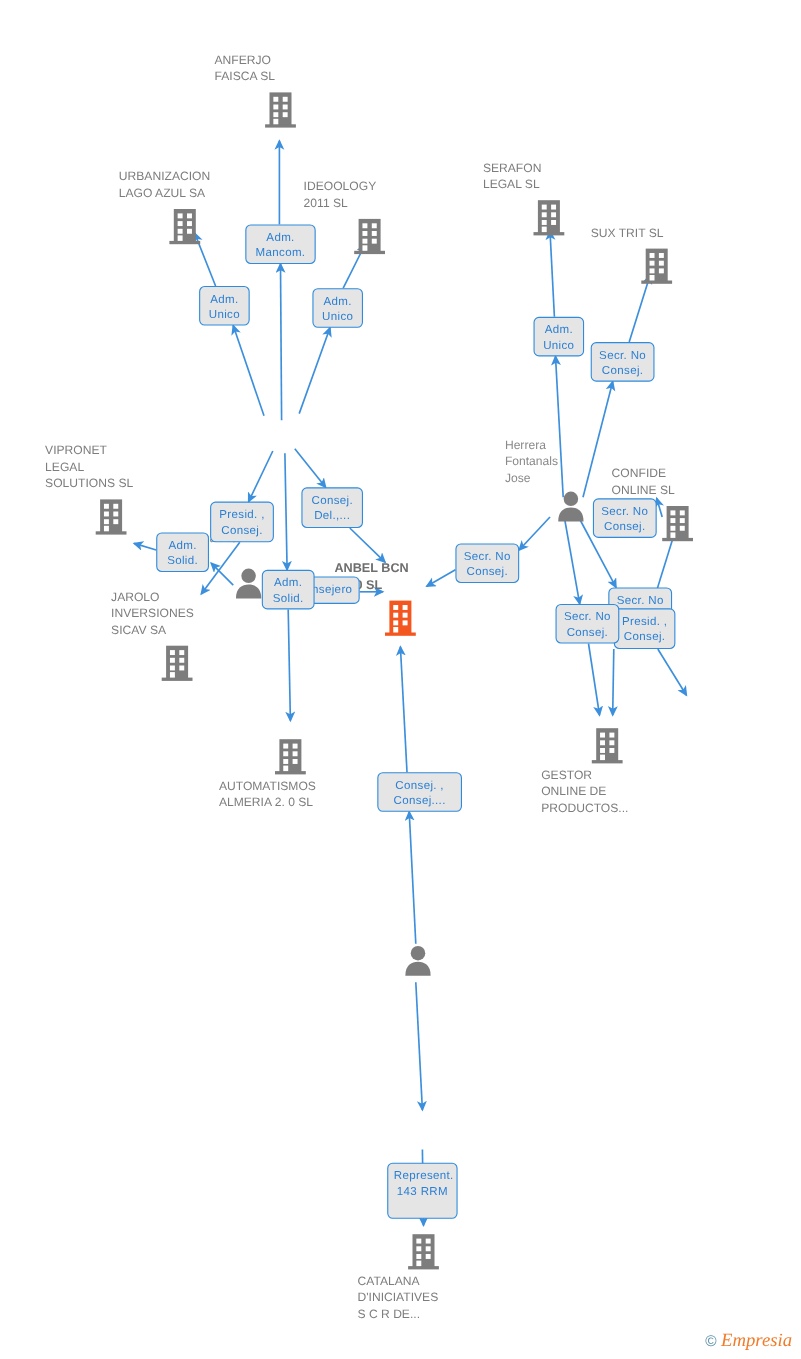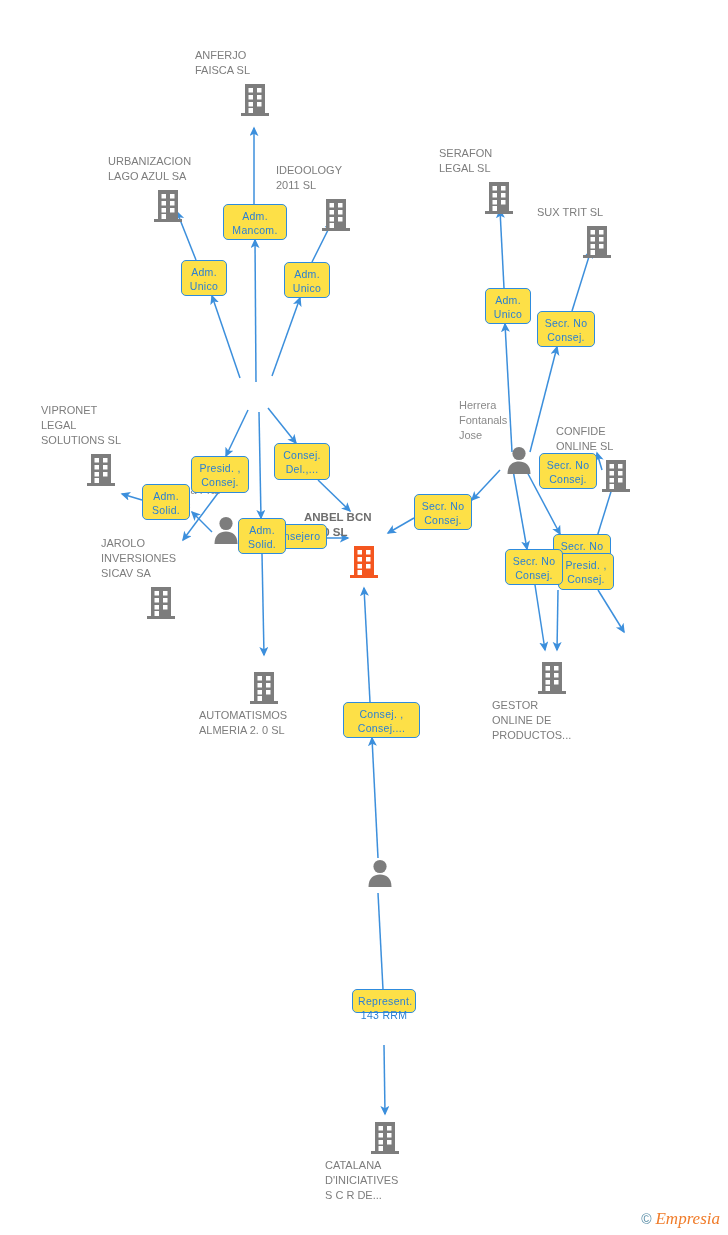--- a/index.html
+++ b/index.html
@@ -43,21 +43,21 @@
   }
   .glyph {
     display: block;
     margin: 0 auto;
   }
   .node.above .glyph { margin-top: 2px; }
   .label {
     position: absolute;
     border: 1.4px solid #2e8bdd;
     border-radius: 5px;
-    background: #fde047;
+    background: #e5e5e5;
     color: #2a7fd4;
     font-size: 10.5px;
     line-height: 14px;
     text-align: center;
     padding: 4px 5px;
     white-space: pre-line;
     box-sizing: border-box;
     letter-spacing: 0.3px;
   }
   .watermark {
@@ -392,21 +392,21 @@
   <div class="label" style="left:539px; top:453px; width:58px; height:36px;">Secr.  No
 Consej.</div>
   <div class="label" style="left:553px; top:534px; width:58px; height:36px;">Secr.  No
 Consej.</div>
   <div class="label" style="left:558px; top:553px; width:56px; height:37px;">Presid. ,
 Consej.</div>
   <div class="label" style="left:505px; top:549px; width:58px; height:36px;">Secr.  No
 Consej.</div>
   <div class="label" style="left:343px; top:702px; width:77px; height:36px;">Consej. ,
 Consej....</div>
-  <div class="label" style="left:352px; top:989px; width:64px; height:24px;">Represent.
+  <div class="label" style="left:352px; top:1057px; width:64px; height:51px;">Represent.
 143 RRM</div>
 
   <div class="watermark">
     <span class="copy">©</span>
     <span>Empresia</span>
   </div>
 
 </div>
 
 </body></html>

